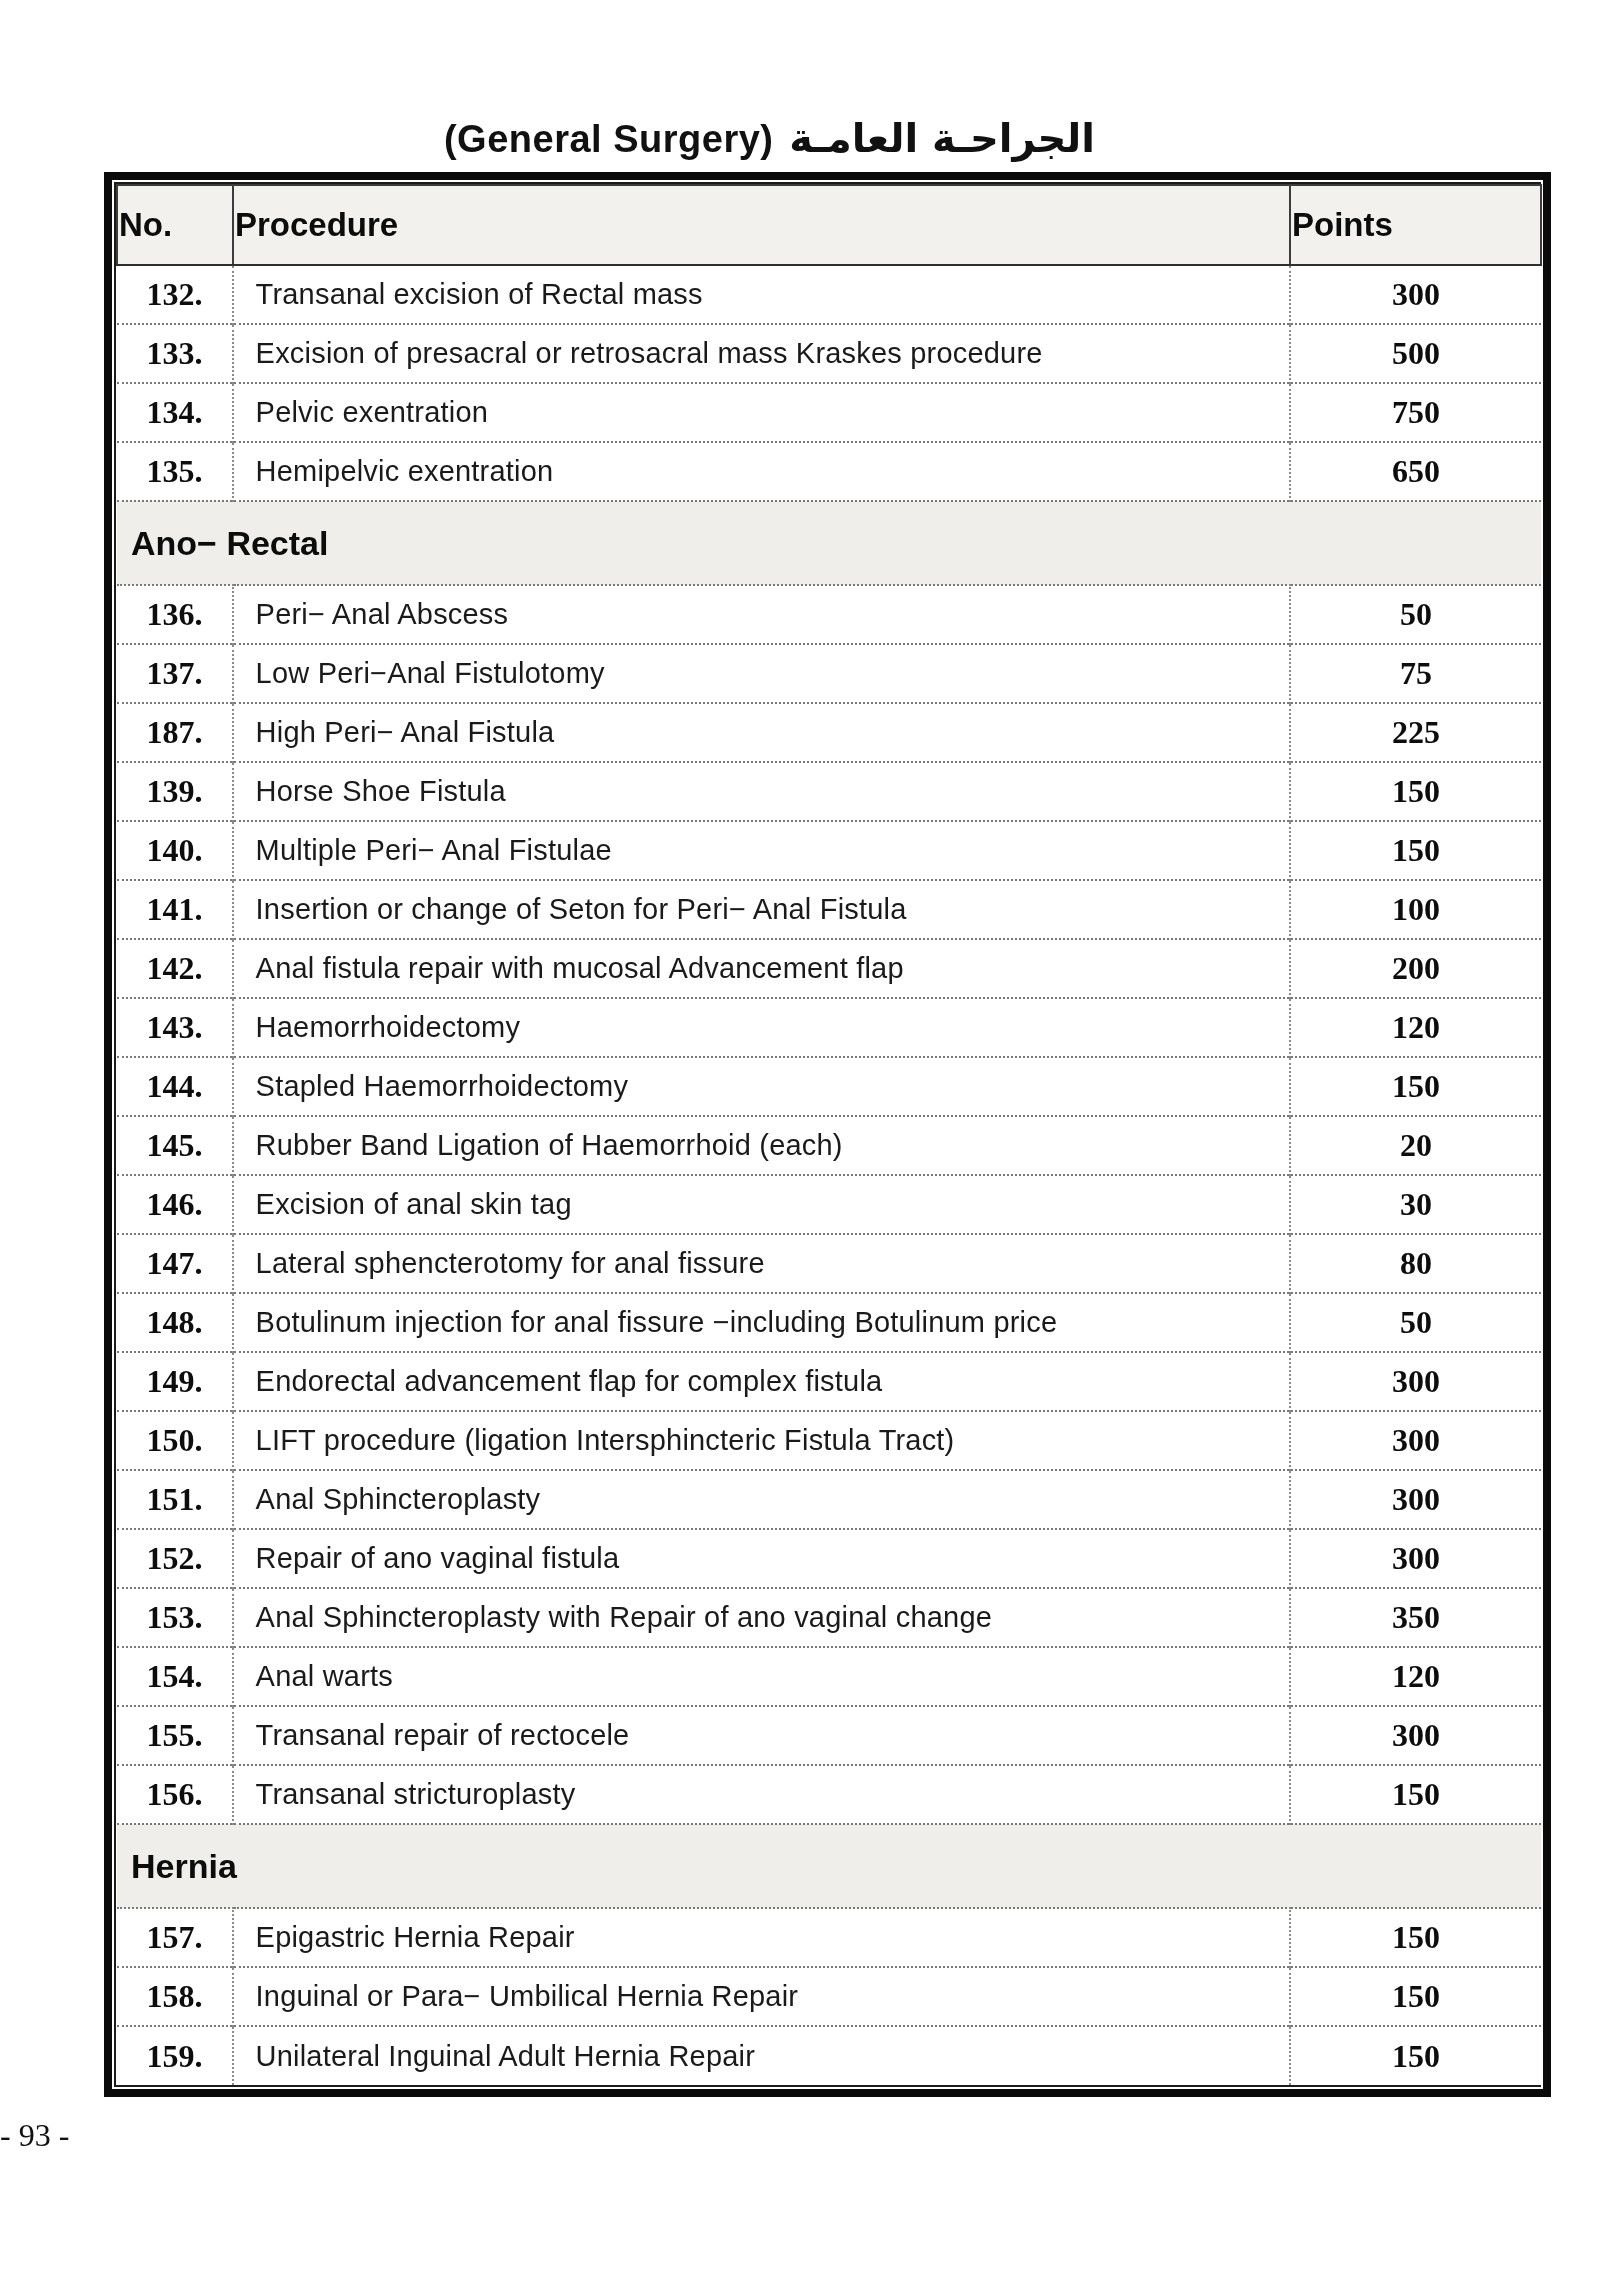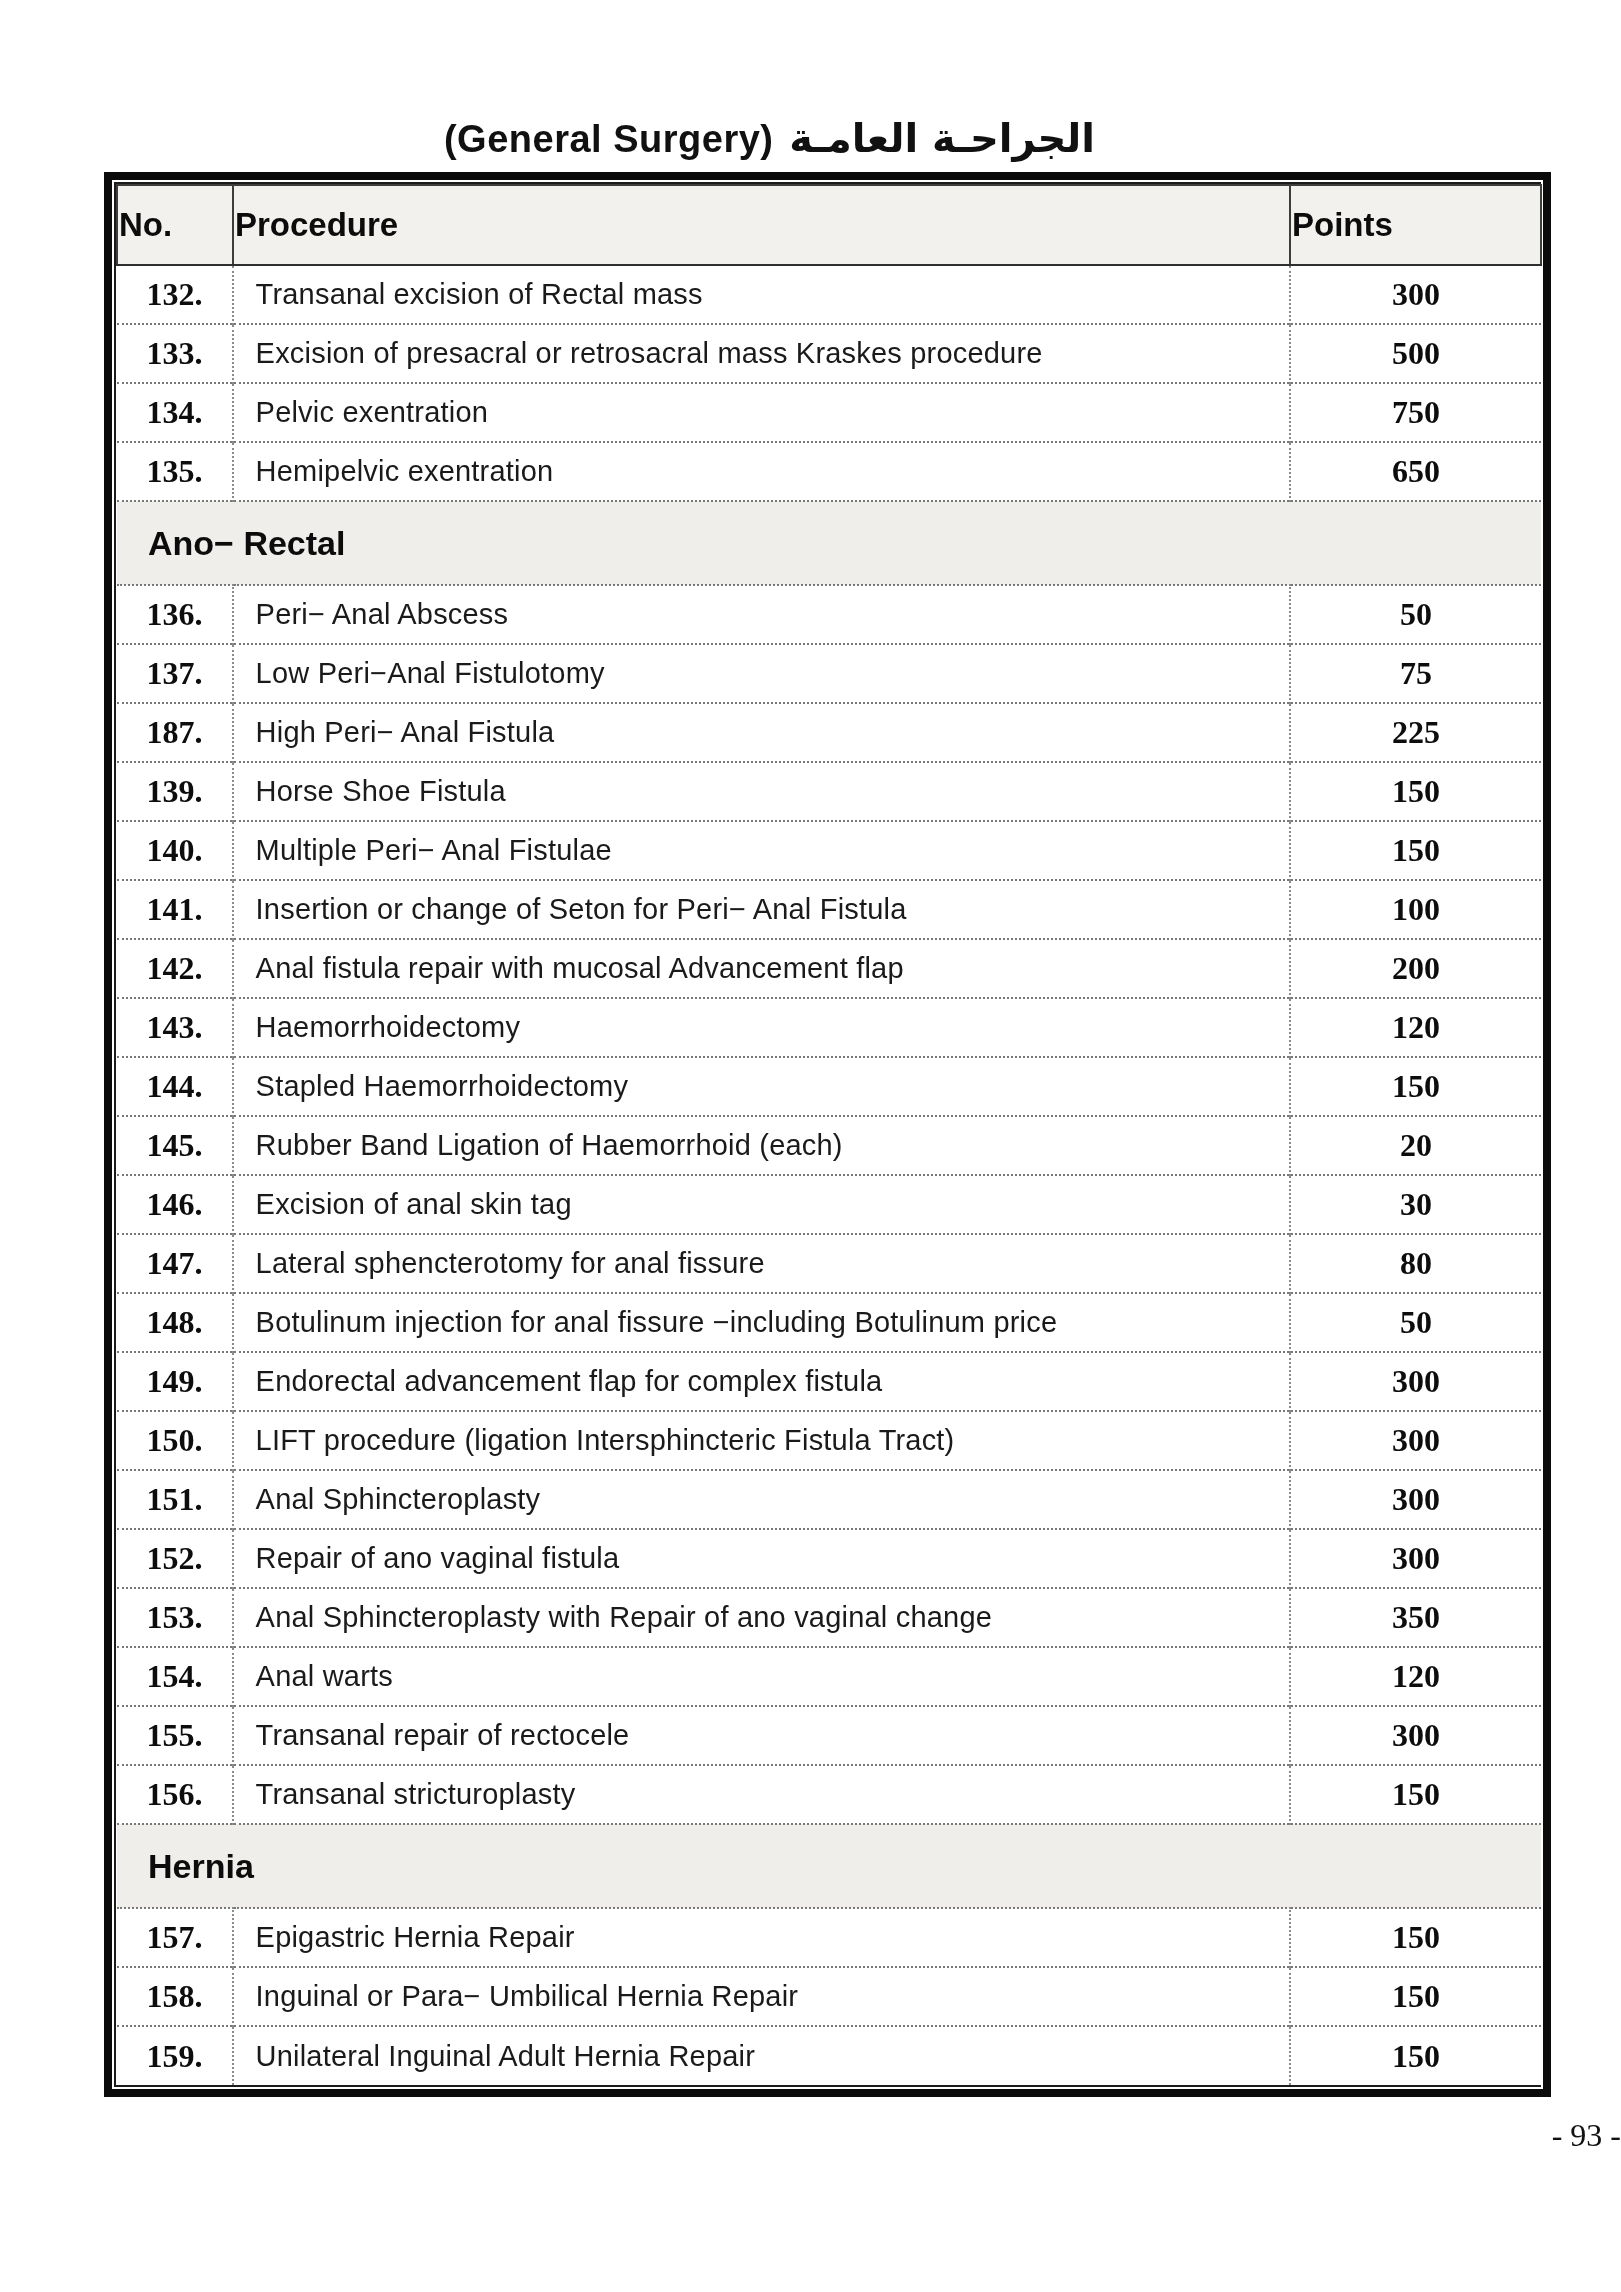--- a/index.html
+++ b/index.html
@@ -78,27 +78,27 @@
     font-weight: bold;
     font-size: 32px;
     color: #0d0d0d;
   }
   tr.section-row { height: 84px; }
   td.section-cell {
     background: #efeeea;
     border-top: 2px dotted #787878;
     font-weight: bold;
     font-size: 34px;
-    padding-left: 31px;
+    padding-left: 14px;
     color: #0c0c0c;
   }
   .page-footer {
     position: absolute;
     top: 2117px; left: 0; width: 1621px;
-    text-align: right;
+    text-align: left;
     font-family: "Liberation Serif", "DejaVu Serif", serif;
     font-size: 32px;
     color: #111;
   }
 </style>
 </head>
 <body>
 
 <div class="title-wrap">
   <span class="title-en">(General Surgery)</span><span class="title-ar" dir="rtl">الجراحـة العامـة</span>

